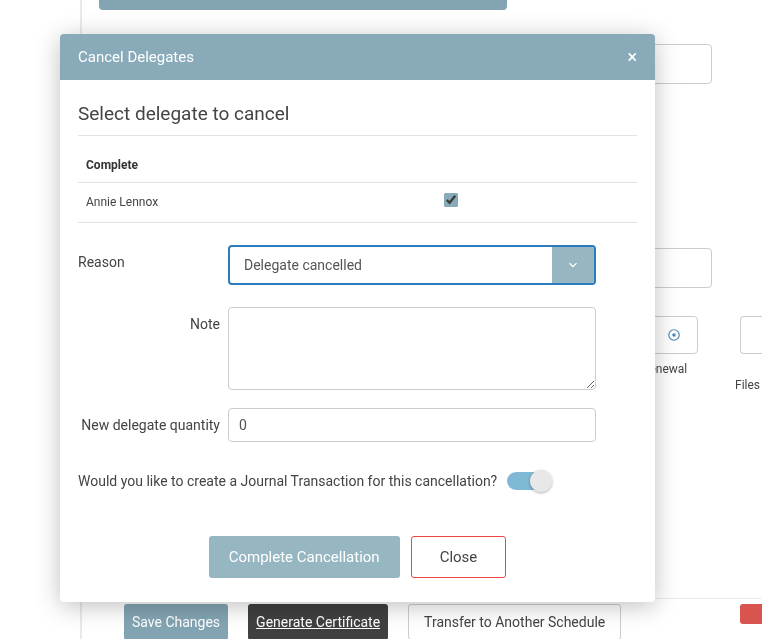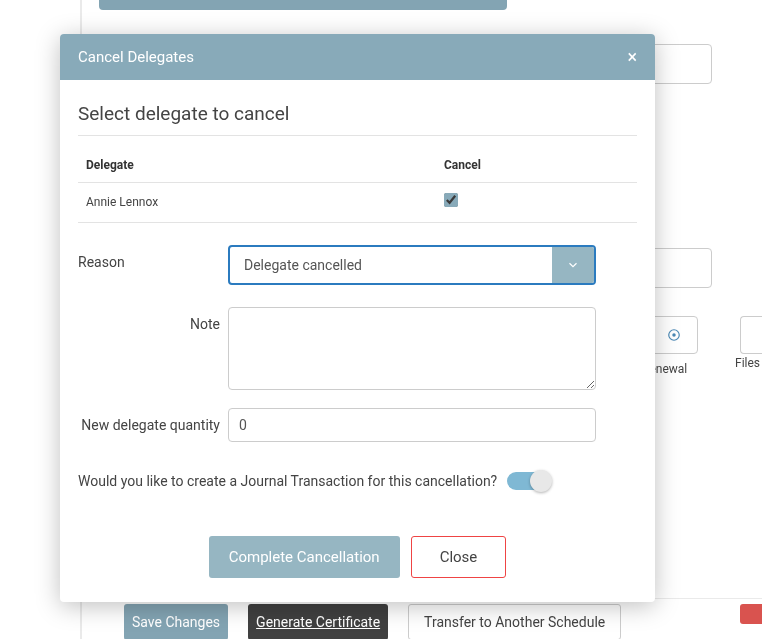--- a/index.html
+++ b/index.html
@@ -8,21 +8,21 @@
   
   .bg-page { position: absolute; inset: 0; background: #fff; }
   .bg-gray-bar { position: absolute; left: 99px; top: 0; width: 408px; height: 10px; background: #83a4b3; border-radius: 0 0 4px 4px; }
   .bg-left-border { position: absolute; left: 80px; top: 0; width: 2px; height: 639px; background: #eaeaea; }
   .bg-right-input { position: absolute; left: 474px; top: 44px; width: 238px; height: 40px; border: 1px solid #ccc; border-radius: 4px; background: #fff; }
   .bg-right-input2 { position: absolute; left: 474px; top: 248px; width: 238px; height: 40px; border: 1px solid #ccc; border-radius: 4px; background: #fff; }
   .bg-icon-box { position: absolute; left: 650px; top: 316px; width: 48px; height: 38px; border: 1px solid #ccc; border-radius: 4px; background: #fff; display: flex; align-items: center; justify-content: center; }
   .bg-icon-box svg { width: 14px; height: 14px; }
   .bg-icon-box2 { position: absolute; left: 740px; top: 316px; width: 22px; height: 38px; border: 1px solid #ccc; border-radius: 4px 0 0 4px; border-right: none; background: #fff; }
   .bg-label-renewal { position: absolute; left: 642px; top: 362px; font-size: 12px; color: #444; }
-  .bg-label-files { position: absolute; left: 735px; top: 356px; font-size: 12px; color: #444; }
+  .bg-label-files { position: absolute; left: 735px; top: 378px; font-size: 12px; color: #444; }
   .bg-bottom-line { position: absolute; left: 96px; top: 598px; right: 0; height: 1px; background: #eaeaea; }
   .bg-bottom-bar { position: absolute; left: 0; top: 604px; right: 0; height: 35px; display: flex; gap: 20px; padding-left: 124px; align-items: flex-start; }
   .bg-btn { padding: 10px 8px; border-radius: 3px; font-size: 14px; color: #fff; border: none; white-space: nowrap; }
   .bg-btn.save { background: #83a4b3; }
   .bg-btn.gen { background: #404040; text-decoration: underline; }
   .bg-btn.transfer { background: #fff; color: #444; border: 1px solid #ccc; padding: 9px 15px; }
   .bg-btn.red { background: #d9534f; width: 22px; padding: 10px 0; margin-left: auto; border-radius: 3px 0 0 3px; }
 
   
   .modal-backdrop { position: absolute; inset: 0; background: rgba(0,0,0,0); }
@@ -97,22 +97,21 @@
     <span class="modal-title">Cancel Delegates</span>
     <button class="modal-close">
       <span>×</span>
     </button>
   </div>
   <div class="modal-body">
     <div class="section-title">Select delegate to cancel</div>
 
     <div class="del-table">
       <div class="del-head">
-        <div class="col1">Delegate</div>
-        <div class="col2">Cancel</div>
+        <div class="col1">Complete</div>
       </div>
       <div class="del-row">
         <div class="col1">Annie Lennox</div>
         <div class="col2">
           <input type="checkbox" class="del-check" checked="" style="">
         </div>
       </div>
     </div>
 
     <div class="form-row">

